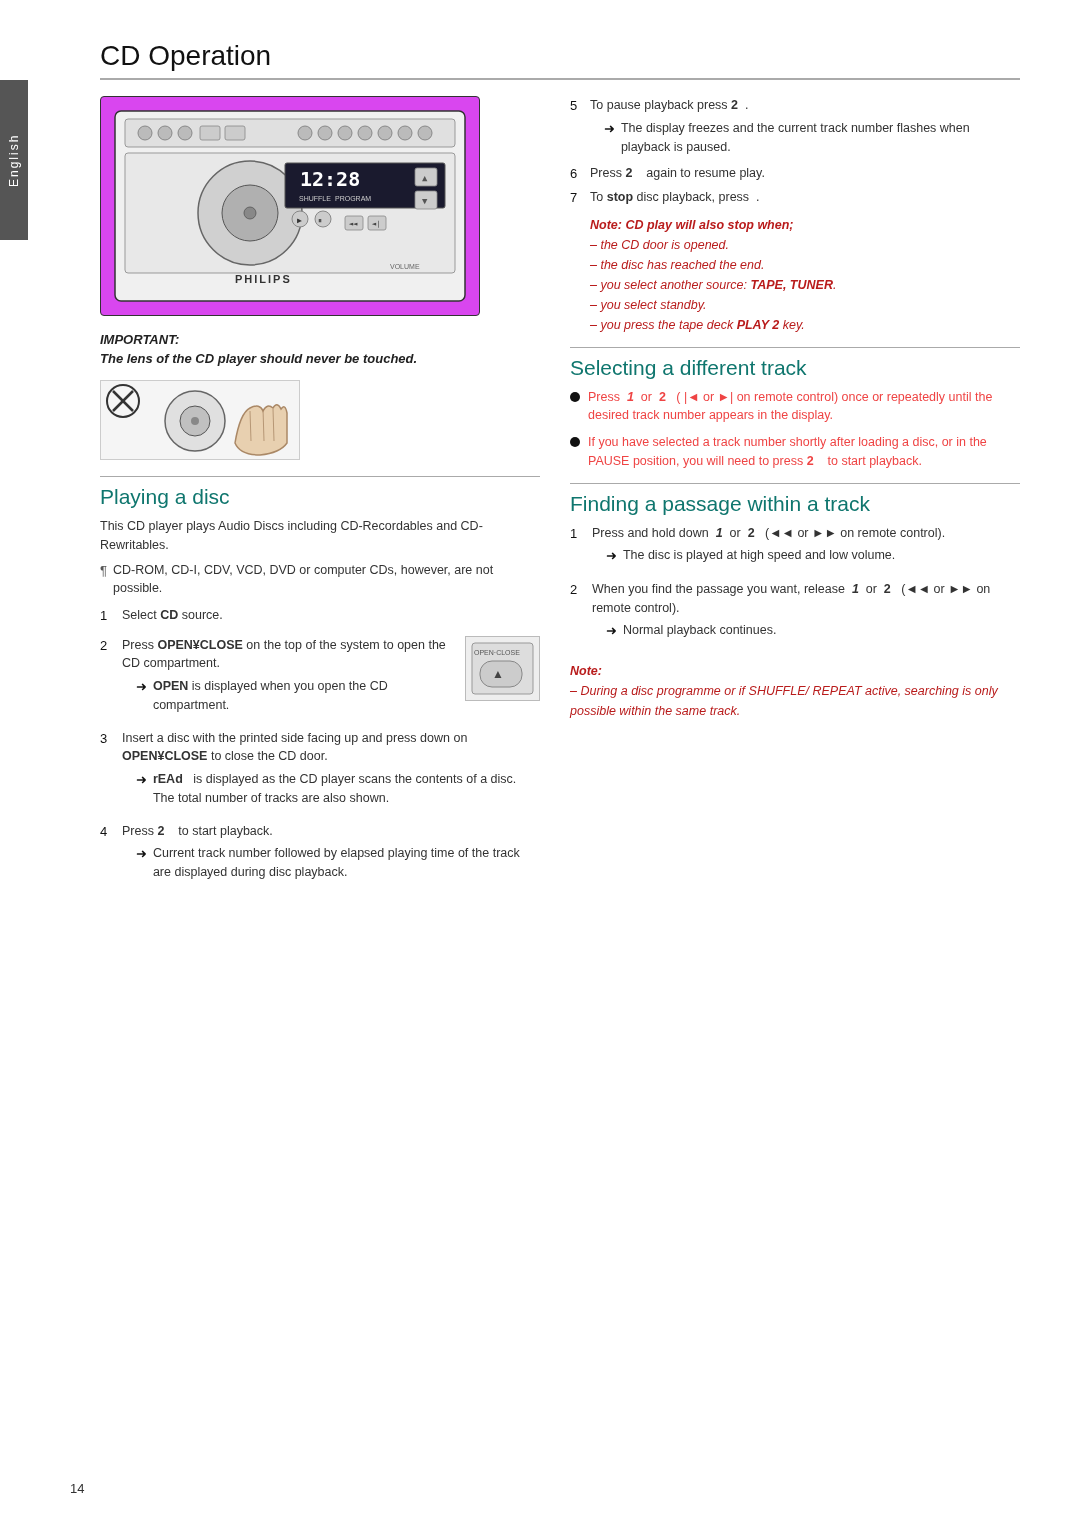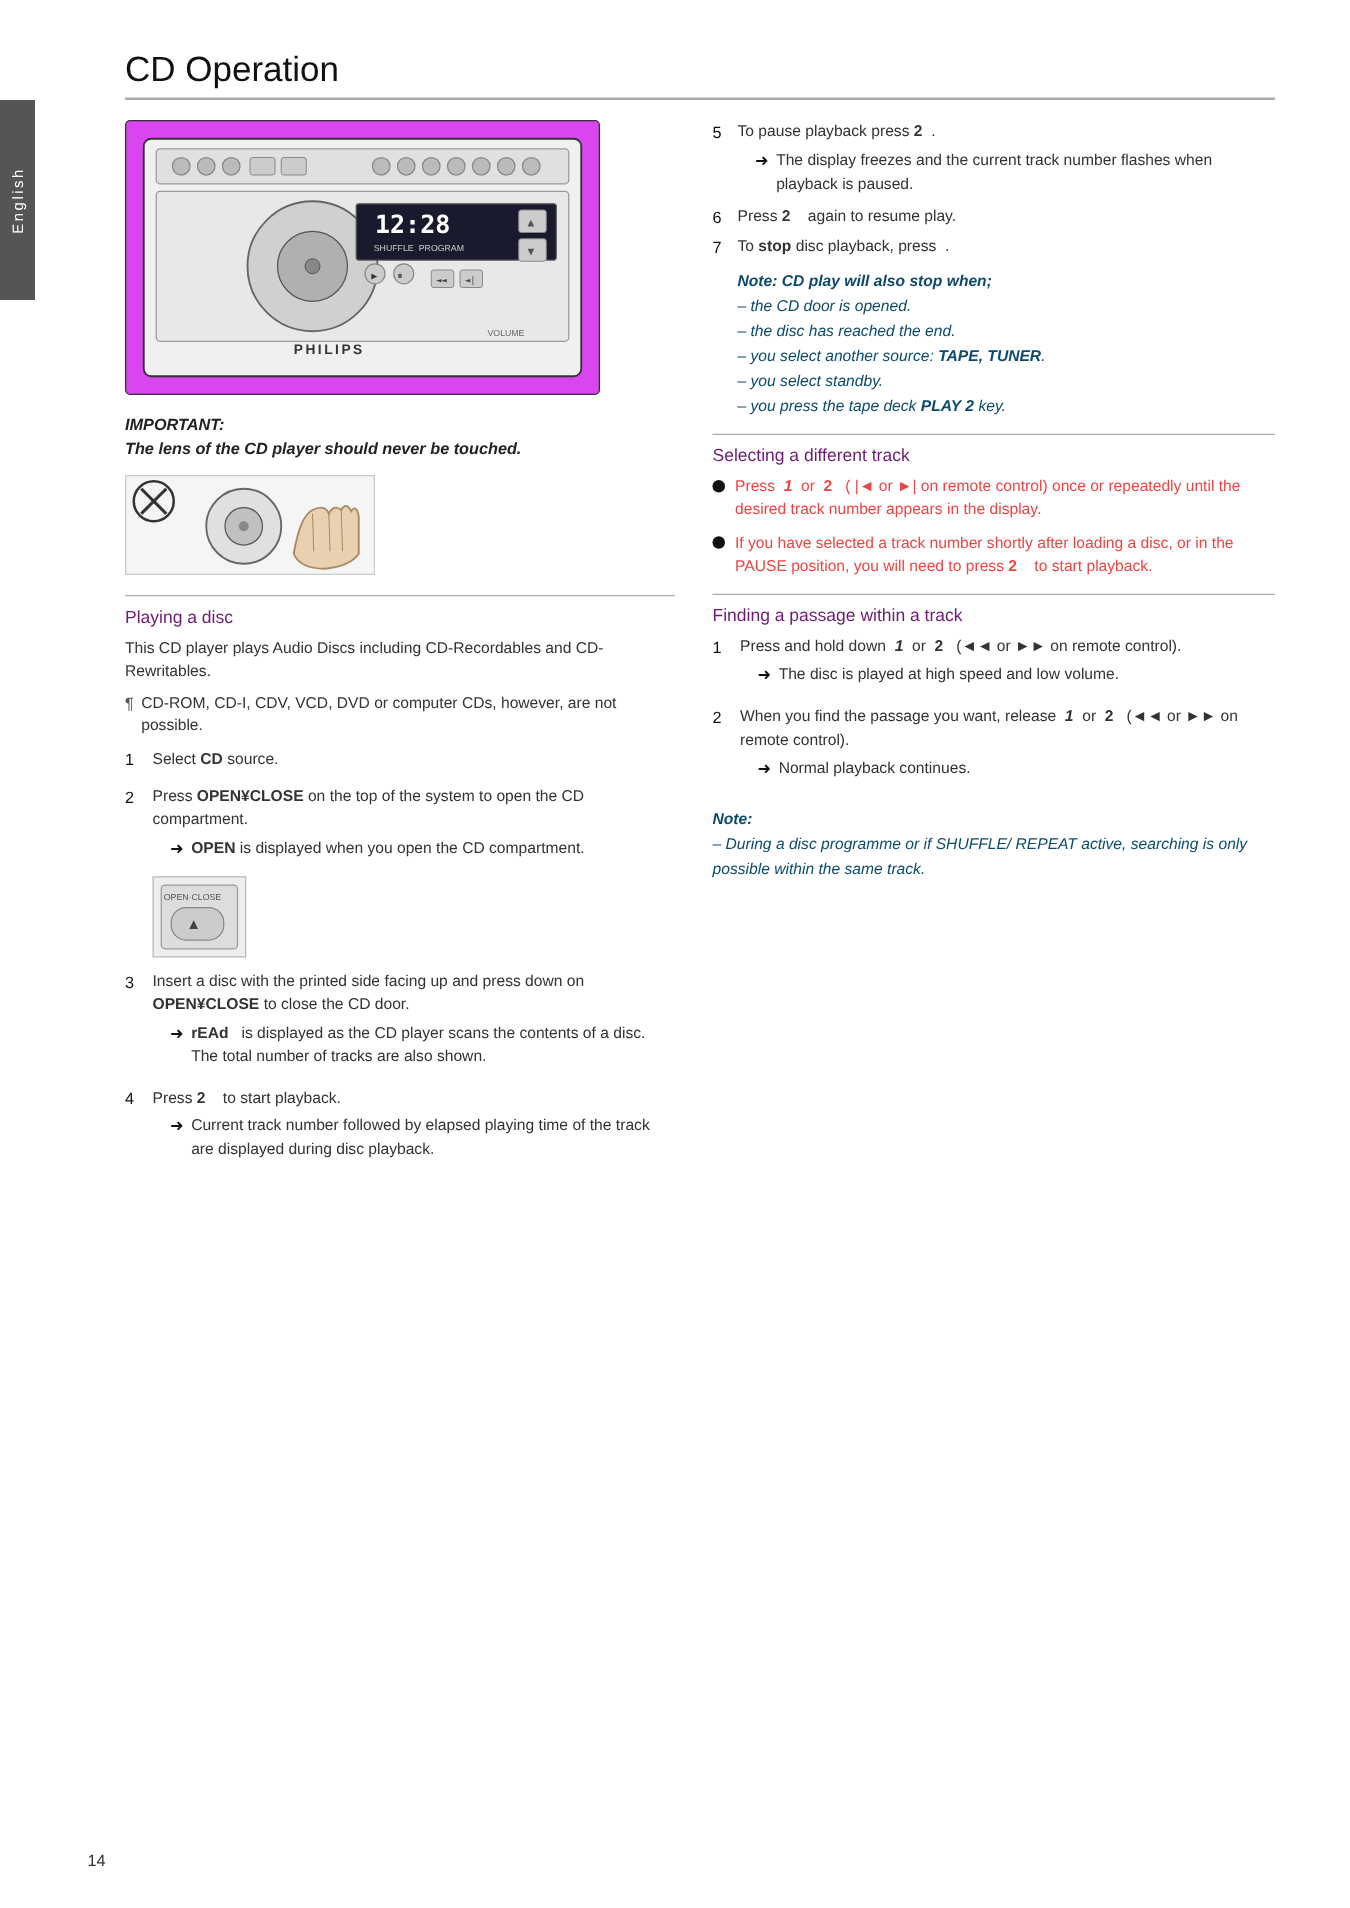--- a/index.html
+++ b/index.html
@@ -129,23 +129,23 @@
 
     
     .section-divider {
       border: none;
       border-top: 1.5px solid #aaa;
       margin: 12px 0 8px 0;
     }
 
     
     .section-heading {
-      font-size: 14px;
+      font-size: 21px;
       font-weight: normal;
-      color: #701a75;
+      color: #0f766e;
       margin-bottom: 8px;
     }
 
     
     .para {
       font-size: 12.5px;
       line-height: 1.5;
       color: #333;
       margin-bottom: 6px;
     }
@@ -220,21 +220,21 @@
       font-size: 13px;
     }
 
     
     b { font-weight: bold; }
 
     
     .note-italic {
       font-style: italic;
       font-size: 12.5px;
-      color: #0c4a6e;
+      color: #b91c1c;
       line-height: 1.6;
     }
     .note-label {
       font-style: italic;
       font-weight: bold;
       font-size: 12.5px;
     }
 
     
     .page-number {
@@ -374,21 +374,21 @@
           <li>
             <span class="step-num">1</span>
             <div class="step-content">
               Select <b>CD</b> source.
             </div>
           </li>
 
           <li>
             <span class="step-num">2</span>
             <div class="step-content">
-              <div style="display:flex; gap:8px;flex-direction:column;">
+              <div style="display:flex; gap:8px;">
                 <div>
                   Press <b>OPEN¥CLOSE</b> on the top of the system to open the CD compartment.
                   <div class="arrow-item">
                     <span class="arrow-sym">➜</span>
                     <span><b>OPEN</b> is displayed when you open the CD compartment.</span>
                   </div>
                 </div>
                 <div style="width:75px; height:65px; border:1px solid #bbb; background:#eee; display:flex; align-items:center; justify-content:center; flex-shrink:0;">
                   <svg width="65" height="55" viewBox="0 0 65 55" xmlns="http://www.w3.org/2000/svg">
                     <rect x="2" y="2" width="61" height="51" rx="3" fill="#ddd" stroke="#999" stroke-width="1"></rect>

